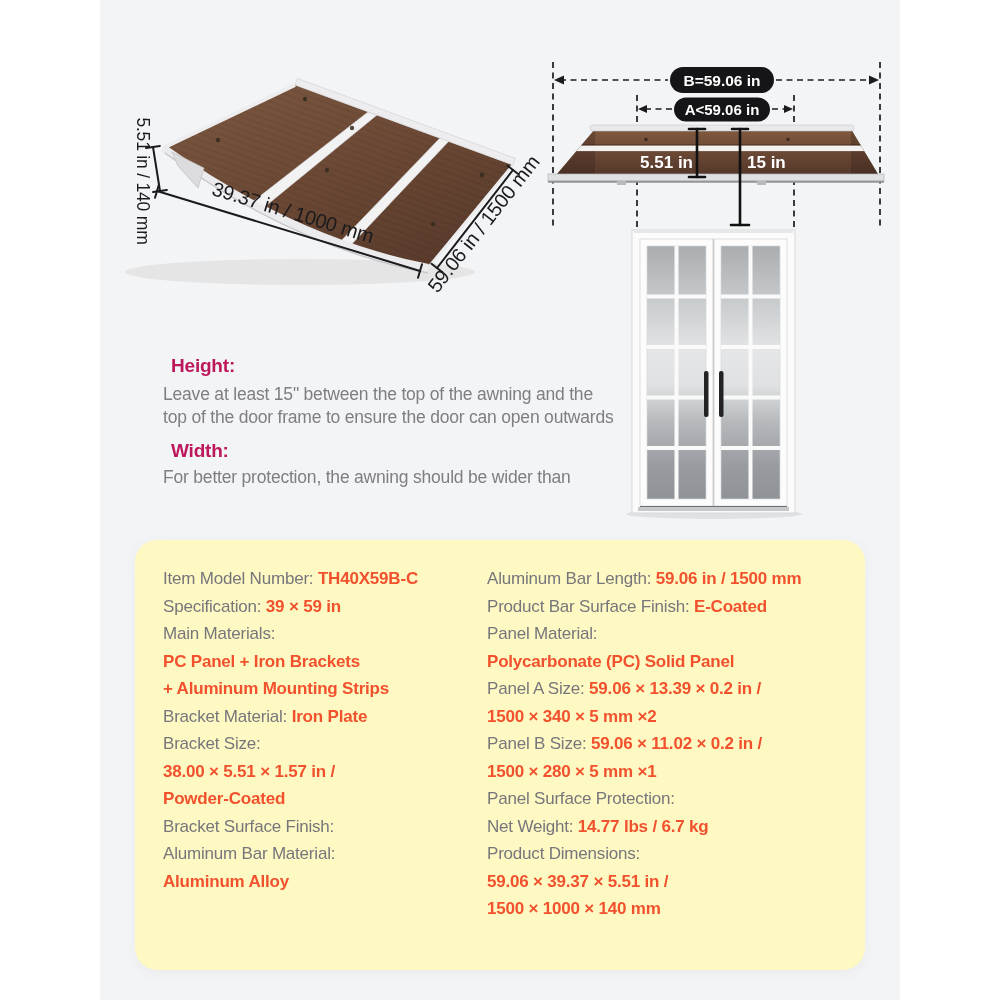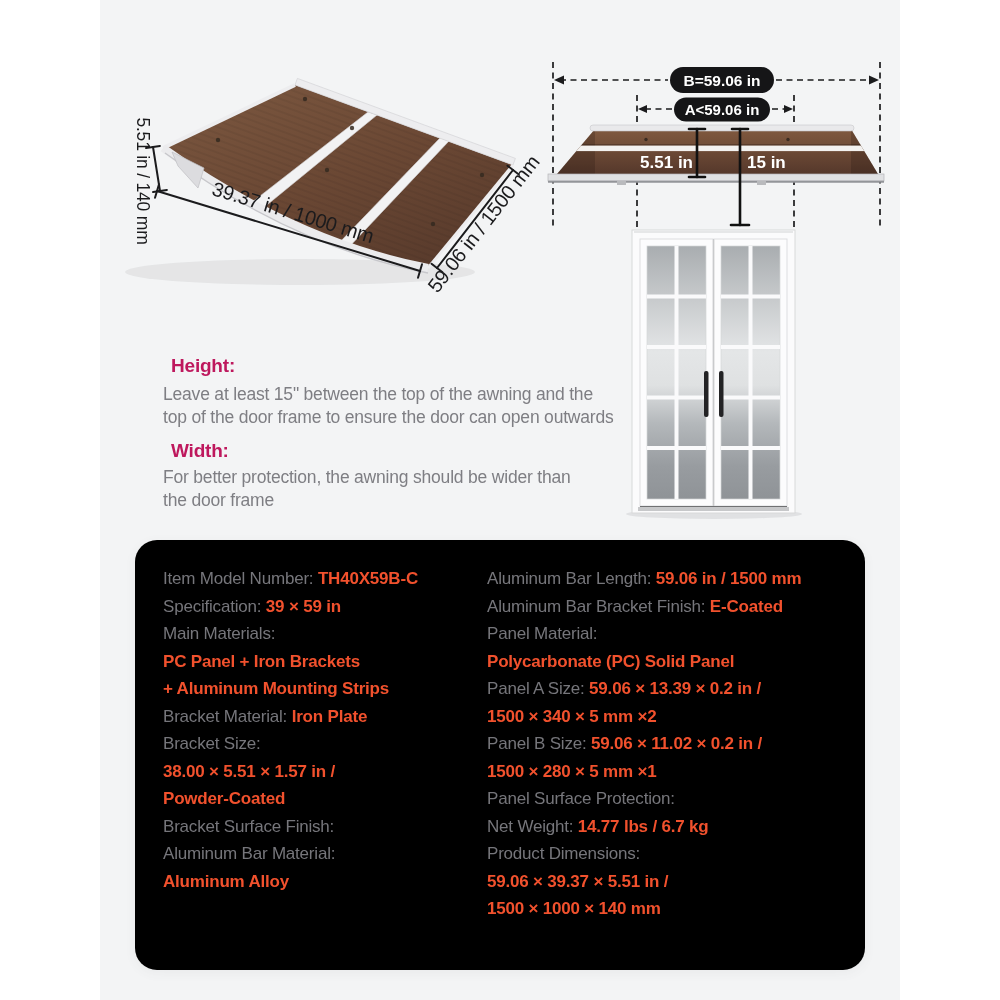--- a/index.html
+++ b/index.html
@@ -10,21 +10,21 @@
     -webkit-font-smoothing:antialiased;
   }
   .band{position:absolute;left:100px;top:0;width:800px;height:1000px;background:#F3F4F5;}
   svg.scene{position:absolute;left:0;top:0;}
 
   .note-heading{position:absolute;left:171px;font-weight:700;font-size:19px;color:#be185d;letter-spacing:-0.2px;}
   .note-body{position:absolute;left:163px;font-size:17.5px;line-height:22.5px;color:#7E7E83;letter-spacing:-0.2px;}
 
   .card{
     position:absolute;left:135px;top:540px;width:730px;height:430px;
-    background:#000000;border-radius:22px;
+    background:#fef9c3;border-radius:22px;
     box-shadow:0 3px 12px rgba(80,85,90,0.06);
   }
   .spec-col{position:absolute;top:25px;}
   .spec-left{left:28px;width:318px;}
   .spec-right{left:352px;width:368px;}
   .spec-line{min-height:27.5px;line-height:27.5px;font-size:17px;color:#76767B;white-space:nowrap;letter-spacing:-0.2px;}
   .spec-line .val{color:#F1512D;font-weight:700;}
 </style>
 </head>
 <body>
@@ -188,41 +188,40 @@
 </svg>
 
 <div class="note-heading" style="top:355px">Height:</div>
 <div class="note-body" style="top:383px">
   <div>Leave at least 15" between the top of the awning and the</div>
   <div>top of the door frame to ensure the door can open outwards</div>
 </div>
 <div class="note-heading" style="top:440px">Width:</div>
 <div class="note-body" style="top:466px">
   <div>For better protection, the awning should be wider than</div>
-  <div>the door frame</div>
 </div>
 
 <div class="card">
   <div class="spec-col spec-left">
     <div class="spec-line"><span class="lbl">Item Model Number: </span><span class="val">TH40X59B-C</span></div>
     <div class="spec-line"><span class="lbl">Specification: </span><span class="val">39 × 59 in</span></div>
     <div class="spec-line"><span class="lbl">Main Materials:</span><span class="val"></span></div>
     <div class="spec-line"><span class="lbl"></span><span class="val">PC Panel + Iron Brackets</span></div>
     <div class="spec-line"><span class="lbl"></span><span class="val">+ Aluminum Mounting Strips</span></div>
     <div class="spec-line"><span class="lbl">Bracket Material: </span><span class="val">Iron Plate</span></div>
     <div class="spec-line"><span class="lbl">Bracket Size:</span><span class="val"></span></div>
     <div class="spec-line"><span class="lbl"></span><span class="val">38.00 × 5.51 × 1.57 in /</span></div>
     <div class="spec-line"><span class="lbl"></span><span class="val">Powder-Coated</span></div>
     <div class="spec-line"><span class="lbl">Bracket Surface Finish:</span><span class="val"></span></div>
     <div class="spec-line"><span class="lbl">Aluminum Bar Material:</span><span class="val"></span></div>
     <div class="spec-line"><span class="lbl"></span><span class="val">Aluminum Alloy</span></div>
   </div>
   <div class="spec-col spec-right">
     <div class="spec-line"><span class="lbl">Aluminum Bar Length: </span><span class="val">59.06 in / 1500 mm</span></div>
-    <div class="spec-line"><span class="lbl">Aluminum Bar Bracket Finish: </span><span class="val">E-Coated</span></div>
+    <div class="spec-line"><span class="lbl">Product Bar Surface Finish: </span><span class="val">E-Coated</span></div>
     <div class="spec-line"><span class="lbl">Panel Material:</span><span class="val"></span></div>
     <div class="spec-line"><span class="lbl"></span><span class="val">Polycarbonate (PC) Solid Panel</span></div>
     <div class="spec-line"><span class="lbl">Panel A Size: </span><span class="val">59.06 × 13.39 × 0.2 in /</span></div>
     <div class="spec-line"><span class="lbl"></span><span class="val">1500 × 340 × 5 mm ×2</span></div>
     <div class="spec-line"><span class="lbl">Panel B Size: </span><span class="val">59.06 × 11.02 × 0.2 in /</span></div>
     <div class="spec-line"><span class="lbl"></span><span class="val">1500 × 280 × 5 mm ×1</span></div>
     <div class="spec-line"><span class="lbl">Panel Surface Protection:</span><span class="val"></span></div>
     <div class="spec-line"><span class="lbl">Net Weight: </span><span class="val">14.77 lbs / 6.7 kg</span></div>
     <div class="spec-line"><span class="lbl">Product Dimensions:</span><span class="val"></span></div>
     <div class="spec-line"><span class="lbl"></span><span class="val">59.06 × 39.37 × 5.51 in /</span></div>

